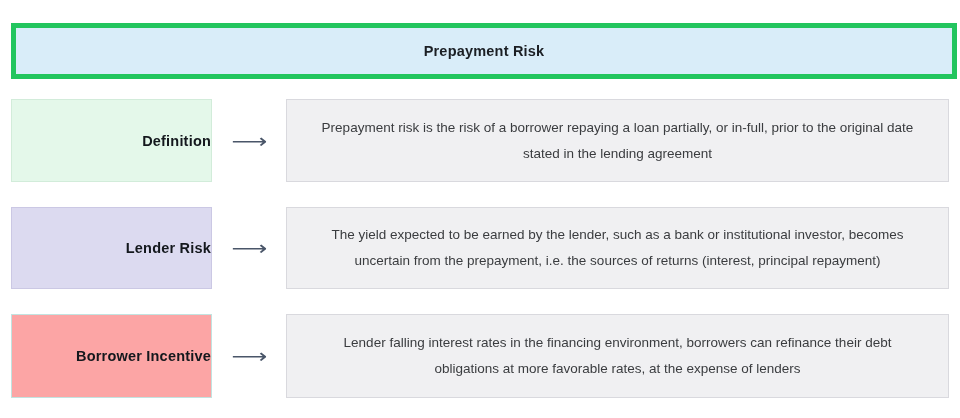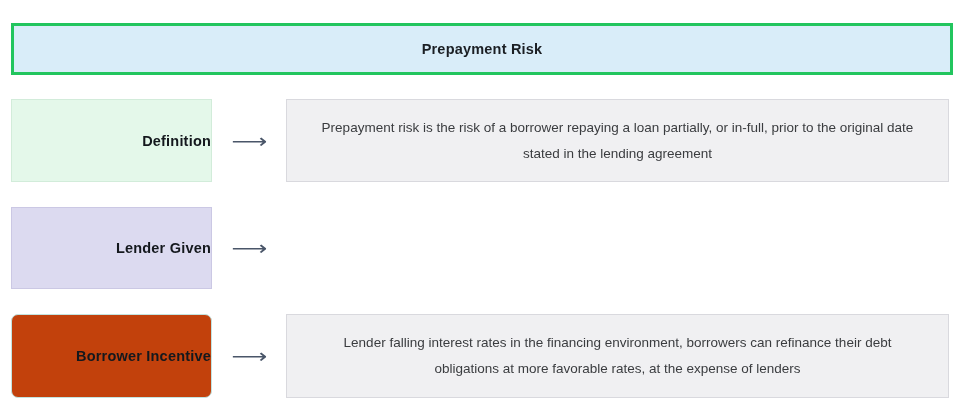--- a/index.html
+++ b/index.html
@@ -15,21 +15,21 @@
     font-family: "Liberation Sans", "DejaVu Sans", sans-serif;
     overflow: hidden;
   }
   .title-bar {
     position: absolute;
     left: 11px;
     top: 23px;
     width: 936px;
     height: 46px;
     background: #d9edf9;
-    border: 3px solid #22c55e;
+    border: 5px solid #22c55e;
     display: flex;
     align-items: center;
     justify-content: center;
   }
   .title-text {
     font-size: 14.5px;
     font-weight: 700;
     color: #1b1f24;
     letter-spacing: 0.2px;
   }
@@ -53,23 +53,22 @@
   }
   .label-box.definition {
     background: #e4f8ea;
     border-color: #d2ecda;
   }
   .label-box.lender {
     background: #dcdaf0;
     border-color: #cbc8e4;
   }
   .label-box.borrower {
-    background: #c2410c;
+    background: #fca5a5;
     border-color: #c2e3e0;
-    border-radius: 7px;
   }
   .label-text {
     font-size: 14.5px;
     font-weight: 700;
     color: #14181d;
     letter-spacing: 0.2px;
   }
   .arrow-cell {
     flex: 0 0 74px;
     display: flex;
@@ -115,24 +114,27 @@
     <div class="arrow-cell">
       <span class="arrow-glyph">⟶</span>
     </div>
     <div class="desc-box">
       <span class="desc-text">Prepayment risk is the risk of a borrower repaying a loan partially, or in-full, prior to the original date stated in the lending agreement</span>
     </div>
   </div>
 
   <div class="row row-2">
     <div class="label-box lender">
-      <span class="label-text">Lender Given</span>
+      <span class="label-text">Lender Risk</span>
     </div>
     <div class="arrow-cell">
       <span class="arrow-glyph">⟶</span>
+    </div>
+    <div class="desc-box">
+      <span class="desc-text">The yield expected to be earned by the lender, such as a bank or institutional investor, becomes uncertain from the prepayment, i.e. the sources of returns (interest, principal repayment)</span>
     </div>
   </div>
 
   <div class="row row-3">
     <div class="label-box borrower">
       <span class="label-text">Borrower Incentive</span>
     </div>
     <div class="arrow-cell">
       <span class="arrow-glyph">⟶</span>
     </div>

